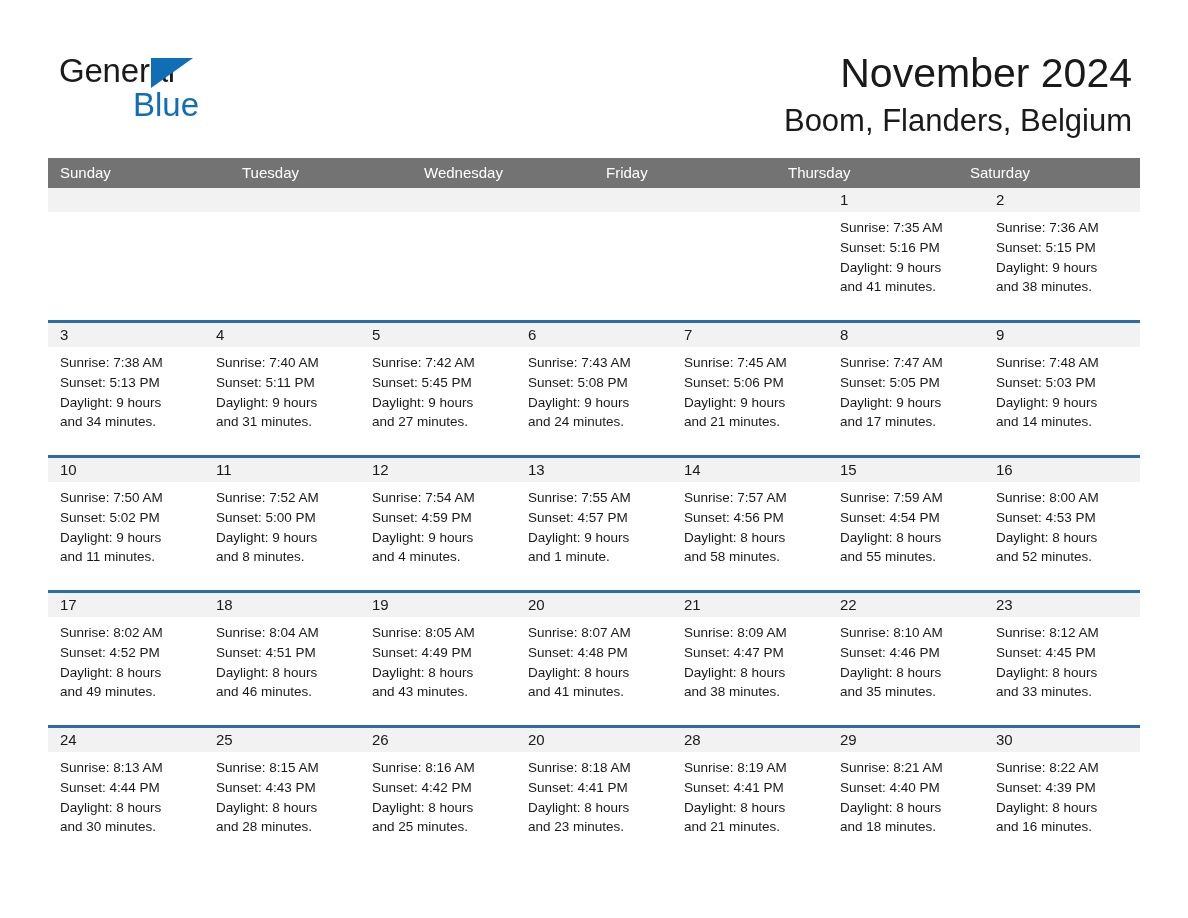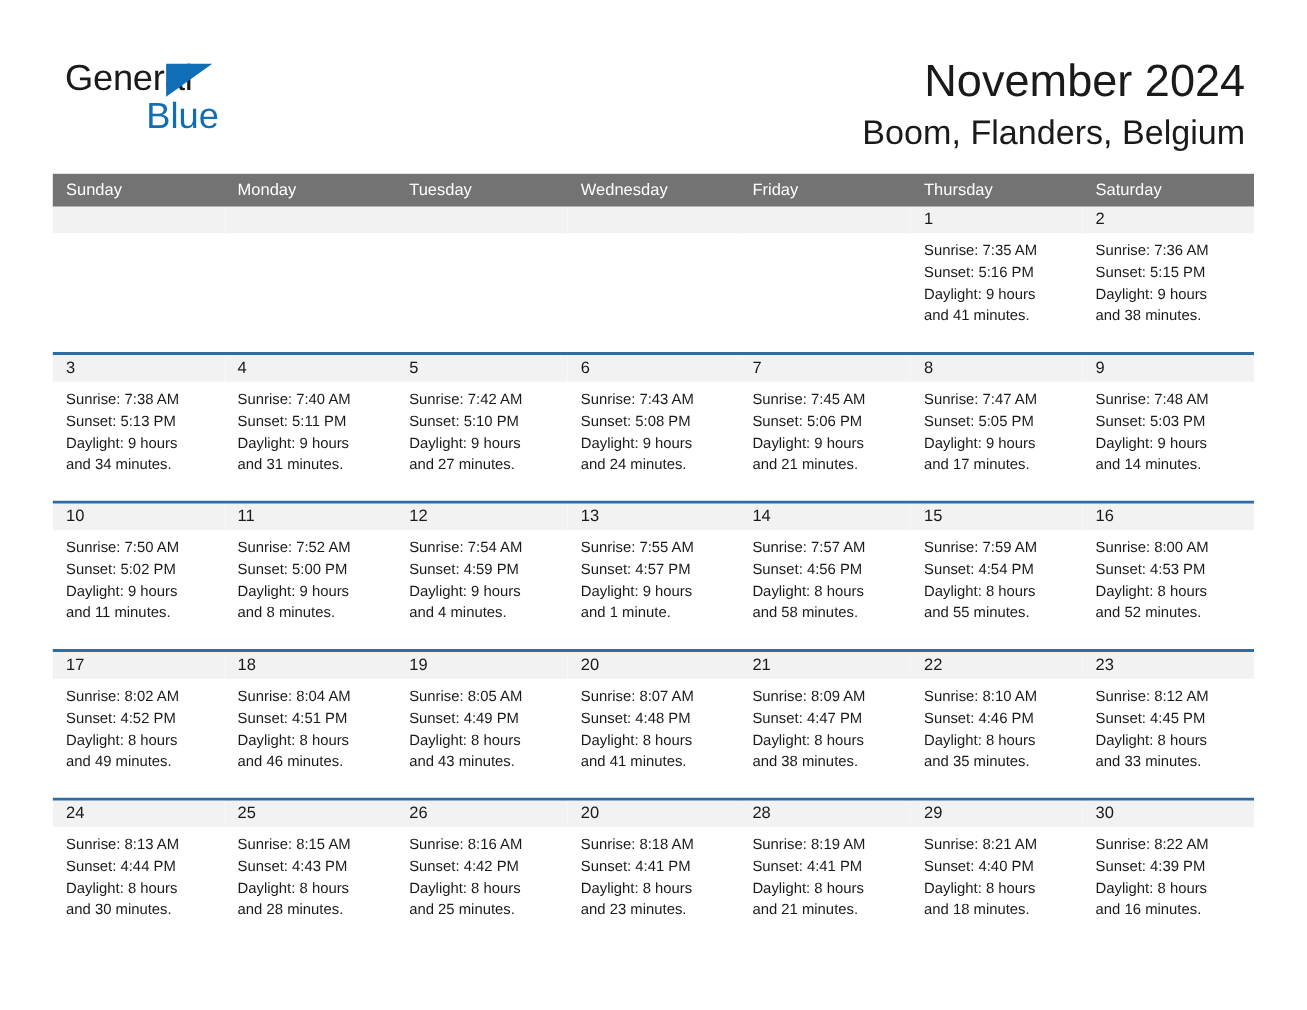--- a/index.html
+++ b/index.html
@@ -167,21 +167,20 @@
       <div class="cal-title">November 2024</div>
       <div class="cal-subtitle">Boom, Flanders, Belgium</div>
     </div>
 
   </div>
 
   <div class="calendar">
 
     <div class="dow-row">
       <div class="dow-cell">Sunday</div>
-      <div class="dow-cell">Monday</div>
       <div class="dow-cell">Tuesday</div>
       <div class="dow-cell">Wednesday</div>
       <div class="dow-cell">Friday</div>
       <div class="dow-cell">Thursday</div>
       <div class="dow-cell">Saturday</div>
     </div>
 
     <div id="weeks-container">
         <div class="week-row">
           <div class="day-cell empty">
@@ -264,21 +263,21 @@
               <div class="day-line">Sunrise: 7:40 AM</div>
               <div class="day-line">Sunset: 5:11 PM</div>
               <div class="day-line">Daylight: 9 hours</div>
               <div class="day-line">and 31 minutes.</div>
             </div>
           </div>
           <div class="day-cell">
             <div class="day-num-band"><span class="day-num">5</span></div>
             <div class="day-body">
               <div class="day-line">Sunrise: 7:42 AM</div>
-              <div class="day-line">Sunset: 5:10 PM</div>
+              <div class="day-line">Sunset: 5:45 PM</div>
               <div class="day-line">Daylight: 9 hours</div>
               <div class="day-line">and 27 minutes.</div>
             </div>
           </div>
           <div class="day-cell">
             <div class="day-num-band"><span class="day-num">6</span></div>
             <div class="day-body">
               <div class="day-line">Sunrise: 7:43 AM</div>
               <div class="day-line">Sunset: 5:08 PM</div>
               <div class="day-line">Daylight: 9 hours</div>

